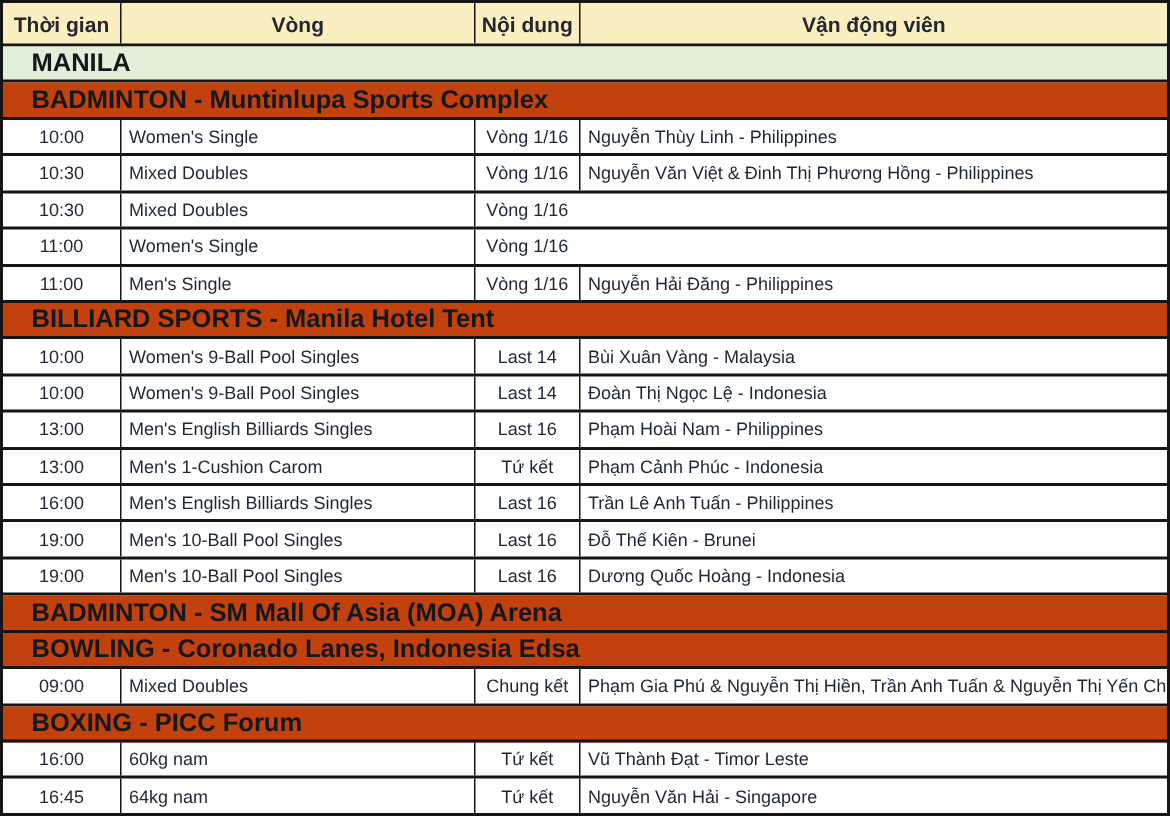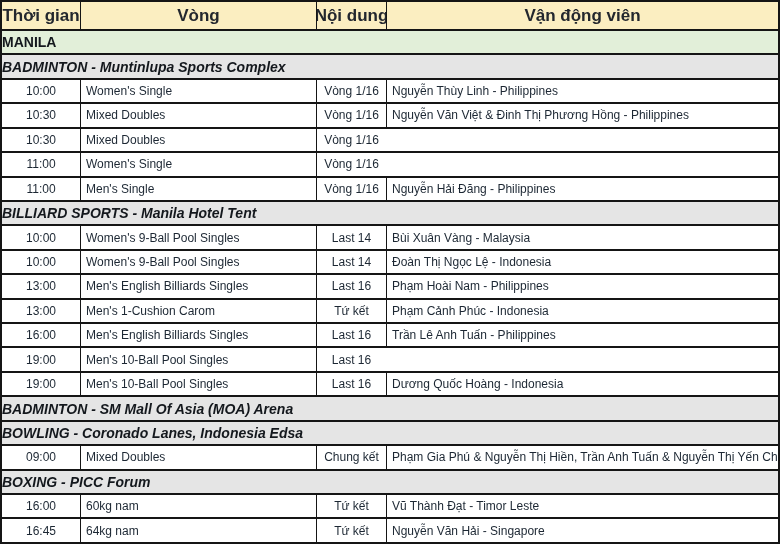--- a/index.html
+++ b/index.html
@@ -32,48 +32,48 @@
   .tbody {
     flex: 1;
     display: flex;
     flex-direction: column;
     min-height: 0;
   }
   .tbody .row { flex: 1; }
   .tbody .row:last-child { border-bottom: none; }
   .row.section { grid-template-columns: 1fr; }
   .row.section.city { background: var(--city-bg, #E2EFD9); }
-  .row.section.sport { background: #e5e5e5; font-style: italic; }
+  .row.section.sport { background: #c2410c; }
   .cell {
     display: flex;
     align-items: center;
     padding: 0 5px;
     font-size: 12px;
     color: var(--text, #1C2733);
     white-space: nowrap;
     overflow: hidden;
     box-sizing: border-box;
   }
   .row.header .cell {
     justify-content: center;
     font-weight: 700;
-    font-size: 17px;
+    font-size: 14px;
     color: #23272e;
   }
   .row.event .cell + .cell,
   .row.header .cell + .cell {
     border-left: 1.5px solid var(--border, #151515);
   }
   .cell.c-time, .cell.c-round { justify-content: center; }
   .cell.c-event, .cell.c-athletes { justify-content: flex-start; }
   .row.section .cell {
     font-weight: 700;
-    font-size: 14px;
+    font-size: 17px;
     color: #14181d;
-    padding-left: 0;
+    padding-left: 19px;
   }
 </style>
 </head>
 <body>
 
 <div class="schedule-table">
   <div class="row header">
     <div class="cell c-time">Thời gian</div>
     <div class="cell c-round">Vòng</div>
     <div class="cell c-event">Nội dung</div>
@@ -144,20 +144,21 @@
       <div class="row event">
         <div class="cell c-time">16:00</div>
         <div class="cell c-event">Men's English Billiards Singles</div>
         <div class="cell c-round">Last 16</div>
         <div class="cell c-athletes">Trần Lê Anh Tuấn - Philippines</div>
       </div>
       <div class="row event">
         <div class="cell c-time">19:00</div>
         <div class="cell c-event">Men's 10-Ball Pool Singles</div>
         <div class="cell c-round">Last 16</div>
+        <div class="cell c-athletes">Đỗ Thế Kiên - Brunei</div>
       </div>
       <div class="row event">
         <div class="cell c-time">19:00</div>
         <div class="cell c-event">Men's 10-Ball Pool Singles</div>
         <div class="cell c-round">Last 16</div>
         <div class="cell c-athletes">Dương Quốc Hoàng - Indonesia</div>
       </div>
       <div class="row section sport">
         <div class="cell">BADMINTON - SM Mall Of Asia (MOA) Arena</div>
       </div>

